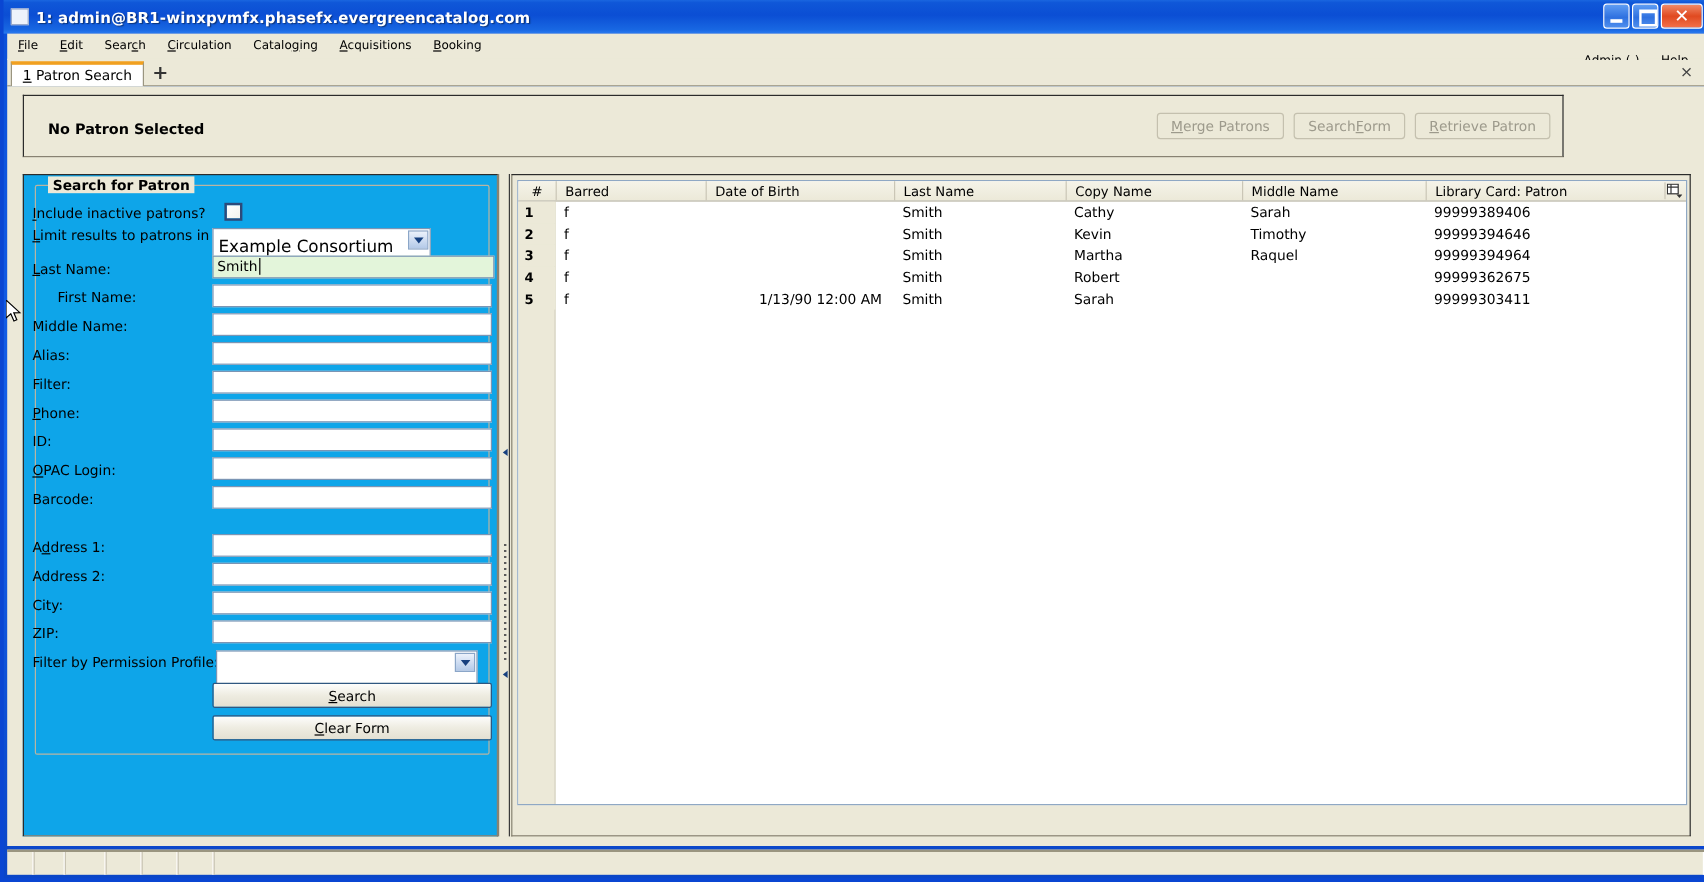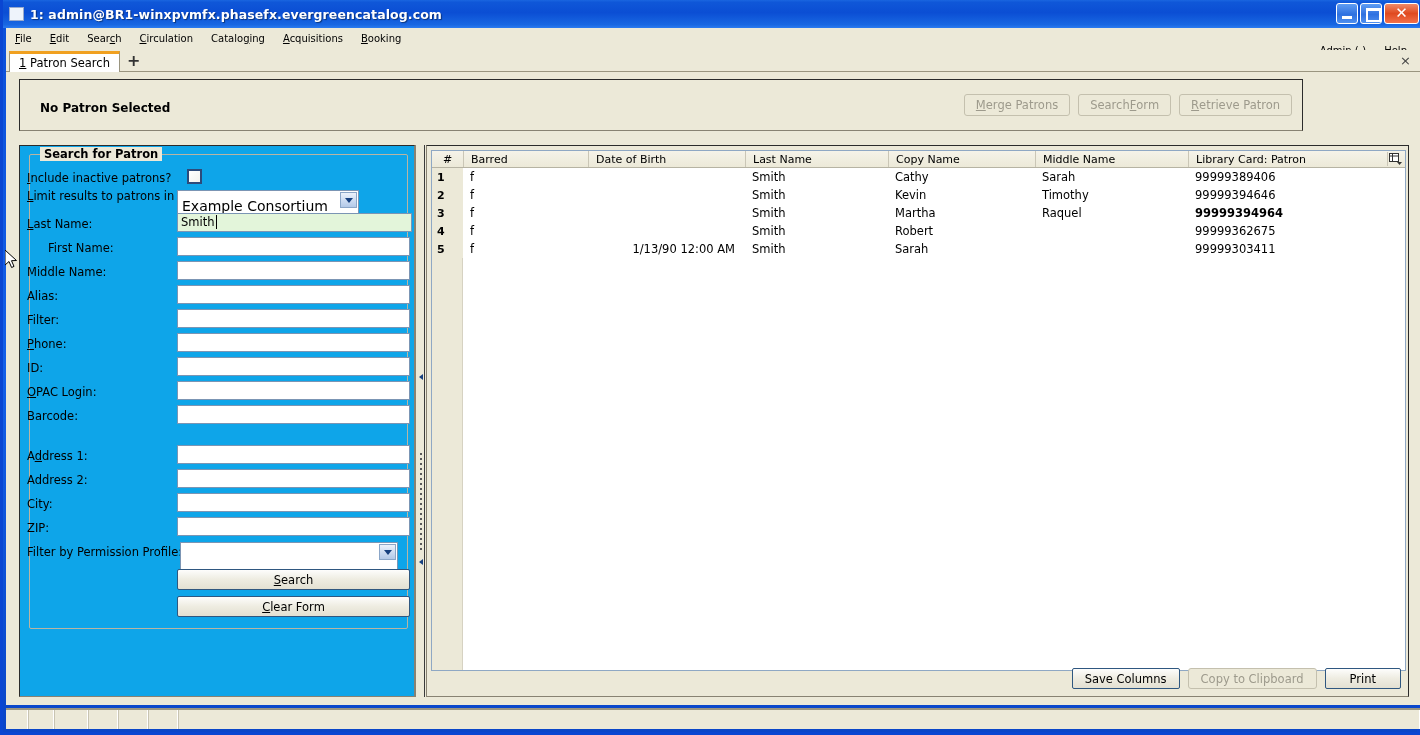--- a/index.html
+++ b/index.html
@@ -542,21 +542,21 @@
               <div class="lcell" style="width: 153px;">Timothy</div>
               <div class="lcell" style="width: 205px;">99999394646</div>
             </div>
             <div class="lrow">
               <div class="lcell idx" style="width: 31px;">3</div>
               <div class="lcell" style="width: 125px;">f</div>
               <div class="lcell right" style="width: 157px;"></div>
               <div class="lcell" style="width: 143px;">Smith</div>
               <div class="lcell" style="width: 147px;">Martha</div>
               <div class="lcell" style="width: 153px;">Raquel</div>
-              <div class="lcell" style="width: 205px; font-weight: bold;">99999394964</div>
+              <div class="lcell" style="width: 205px;">99999394964</div>
             </div>
             <div class="lrow">
               <div class="lcell idx" style="width: 31px;">4</div>
               <div class="lcell" style="width: 125px;">f</div>
               <div class="lcell right" style="width: 157px;"></div>
               <div class="lcell" style="width: 143px;">Smith</div>
               <div class="lcell" style="width: 147px;">Robert</div>
               <div class="lcell" style="width: 153px;"></div>
               <div class="lcell" style="width: 205px;">99999362675</div>
             </div>
@@ -572,25 +572,20 @@
           </div>
         <div id="col-picker">
           <svg width="13" height="12" viewBox="0 0 13 12">
             <rect x="0.5" y="0.5" width="9" height="8" fill="#fff" stroke="#333"></rect>
             <line x1="3.5" y1="0.5" x2="3.5" y2="8.5" stroke="#333"></line>
             <line x1="0.5" y1="3" x2="9.5" y2="3" stroke="#333"></line>
             <polygon points="8,9 13,9 10.5,12" fill="#333"></polygon>
           </svg>
         </div>
       </div>
-      <div id="bottom-buttons">
-        <div class="bbtn">Save Columns</div>
-        <div class="bbtn disabled">Copy to Clipboard</div>
-        <div class="bbtn" style="padding:0 24px;">Print</div>
-      </div>
     </div>
   </div>
 
   <div id="statusbar">
       <div class="status-seg" style="width: 22px;"></div>
       <div class="status-seg" style="width: 26px;"></div>
       <div class="status-seg" style="width: 34px;"></div>
       <div class="status-seg" style="width: 30px;"></div>
       <div class="status-seg" style="width: 30px;"></div>
       <div class="status-seg" style="width: 30px;"></div>

